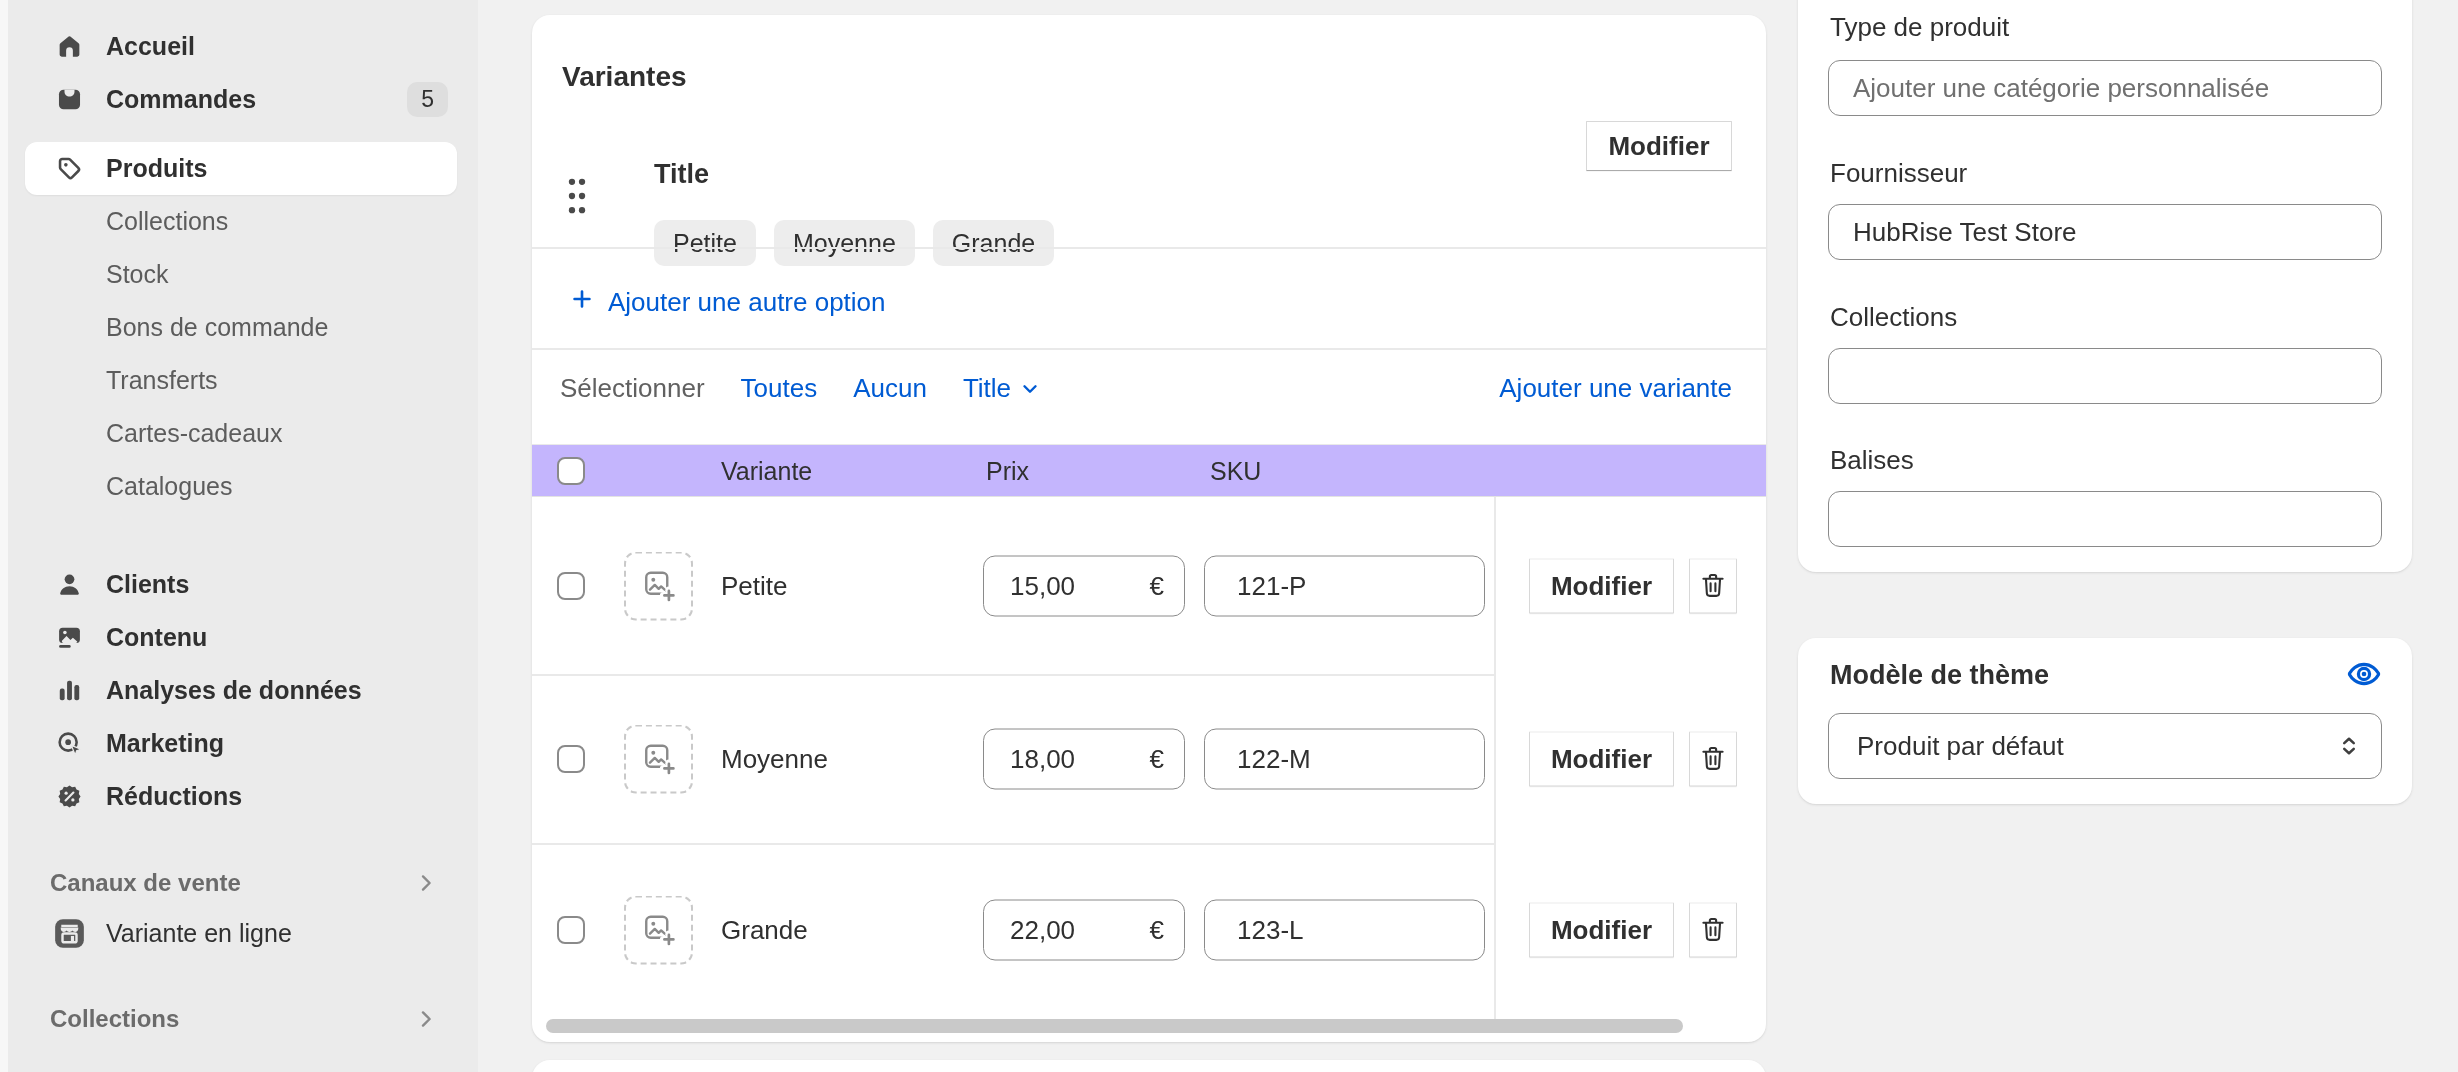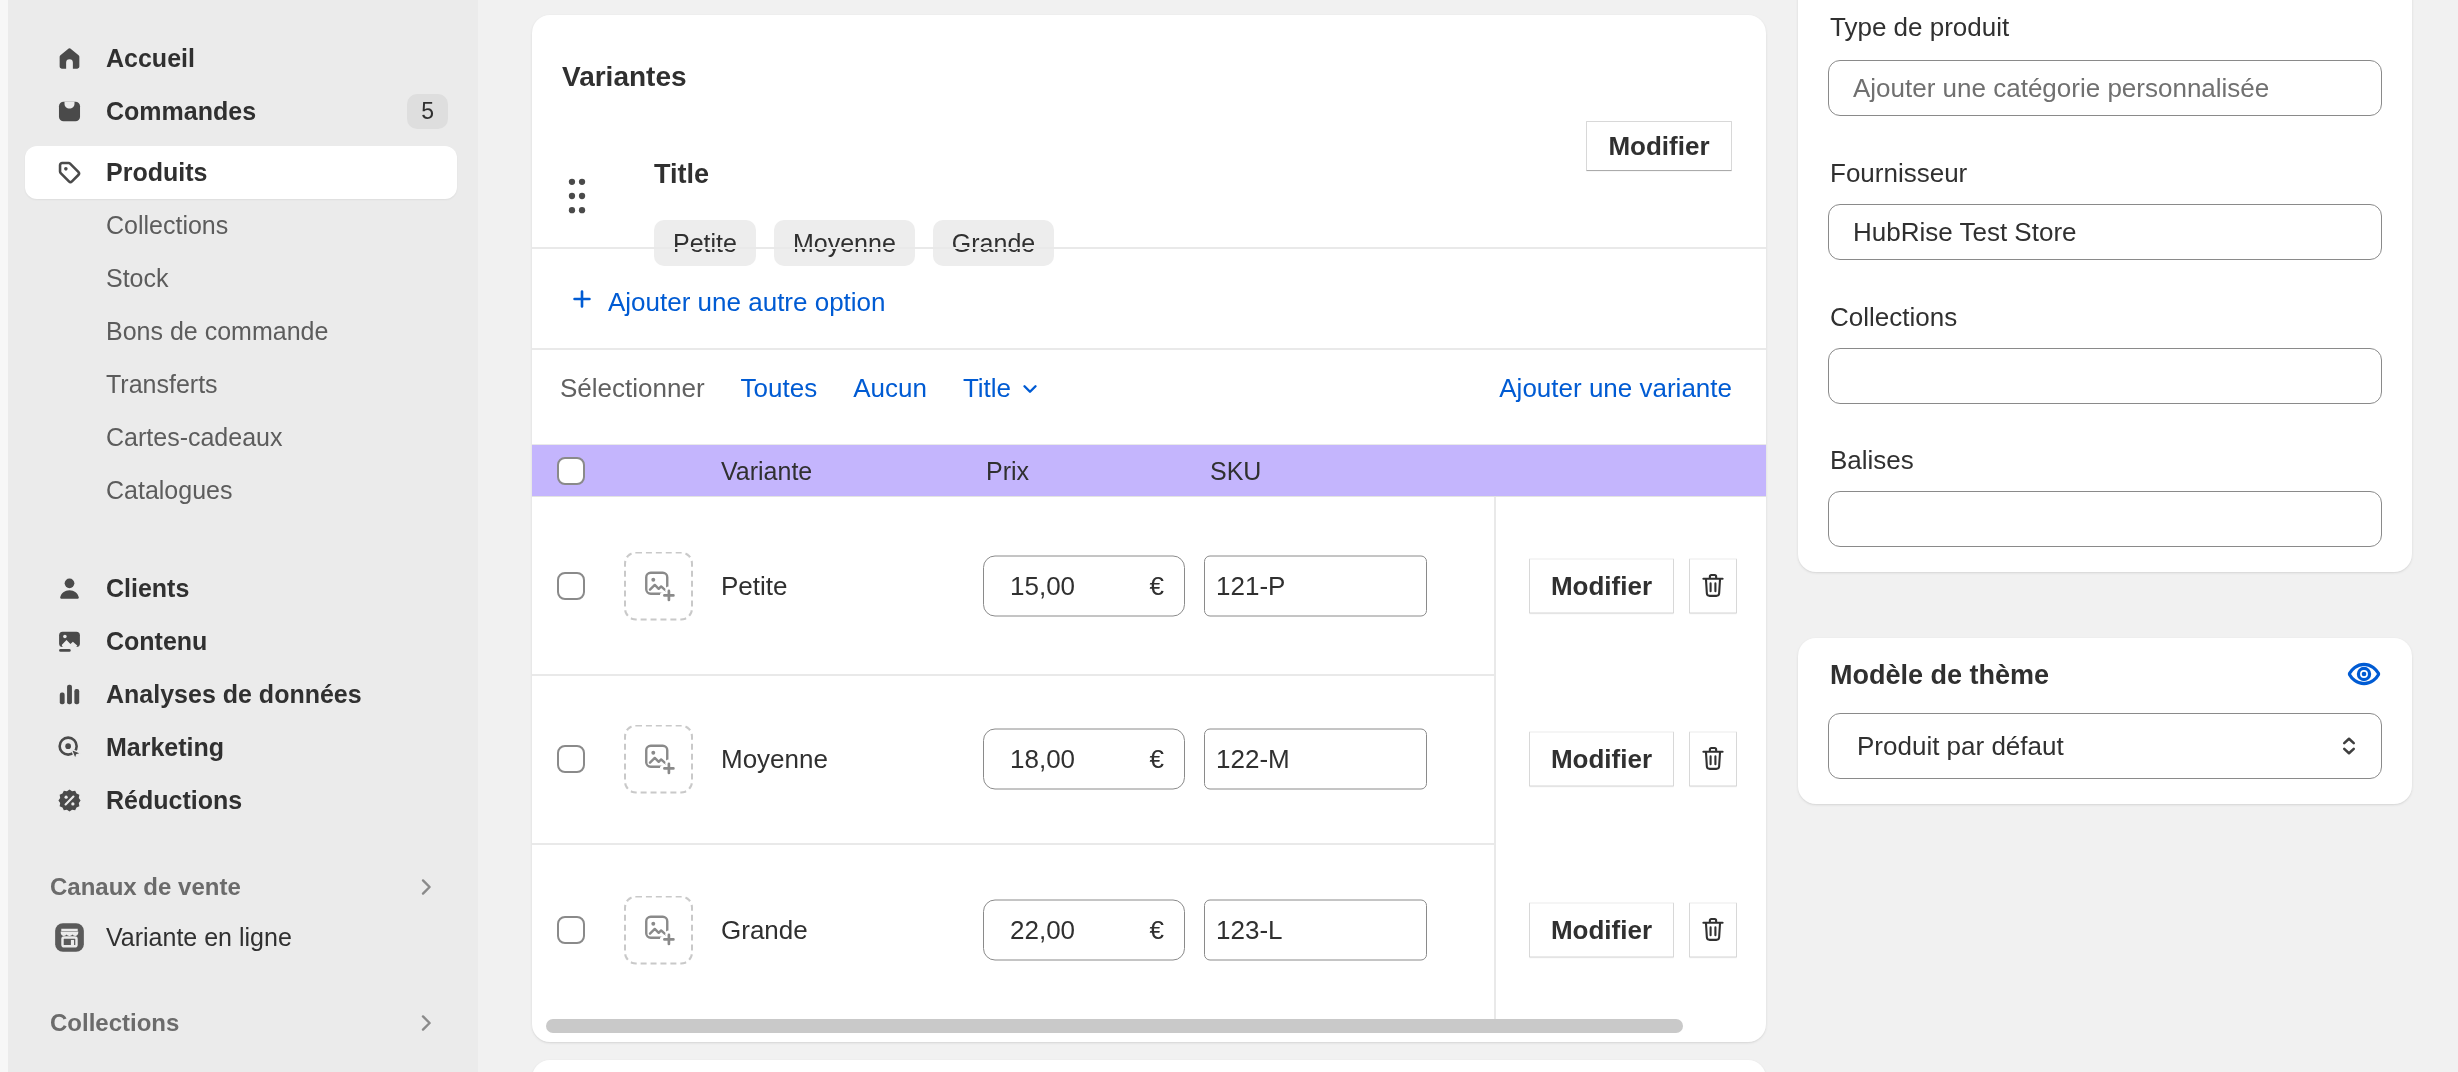--- a/index.html
+++ b/index.html
@@ -5,24 +5,24 @@
   * { box-sizing: border-box; margin: 0; padding: 0; }
   html,body { width: 2458px; height: 1072px; }
   body {
     position: relative; overflow: hidden;
     background: #f1f1f1; color: #303030;
     font-family: "Liberation Sans", "DejaVu Sans", sans-serif;
   }
 
   
   #edge-strip { position:absolute; left:0; top:0; width:8px; height:1072px; background:#f7f7f7; }
-  #sidebar { position:absolute; left:8px; top:0; width:470px; height:1072px; background:#ebebeb; padding-top:32px; }
+  #sidebar { position:absolute; left:8px; top:0; width:470px; height:1072px; background:#ebebeb; padding-top:20px; }
   .nav-item { display:flex; align-items:center; height:53px; padding-left:48px; font-size:25px; font-weight:700; color:#303030; cursor:pointer; }
   .nav-item .nicon { width:27px; height:27px; margin-right:23px; flex:none; color:#4a4a4a; display:flex; align-items:center; justify-content:center; }
-  .nav-item.active { background:#fff; border-radius:12px; margin:8px 21px 0 17px; padding-left:31px; box-shadow:0 1px 2px rgba(0,0,0,.06); }
+  .nav-item.active { background:#fff; border-radius:12px; margin:16px 21px 0 17px; padding-left:31px; box-shadow:0 1px 2px rgba(0,0,0,.06); }
   .nav-badge { margin-left:auto; margin-right:30px; background:#dedede; border-radius:10px; font-size:23px; font-weight:400; color:#303030; padding:6px 14px; line-height:1; }
   .nav-sub { display:flex; align-items:center; height:53px; padding-left:98px; font-size:25px; font-weight:400; color:#5c5c5c; cursor:pointer; }
   .nav-section { display:flex; align-items:center; height:40px; padding:0 40px 0 42px; font-size:24px; font-weight:700; color:#6b6b6b; cursor:pointer; }
   .nav-section .chev { margin-left:auto; width:24px; height:24px; color:#8a8a8a; }
   .nav-channel { display:flex; align-items:center; height:60px; padding-left:44px; font-size:25px; font-weight:400; color:#303030; cursor:pointer; }
   .nav-channel .cicon { width:35px; height:35px; margin-right:19px; color:#5a5a5a; flex:none; }
   .spacer45 { height:45px; } .spacer40 { height:40px; } .spacer36 { height:36px; }
 
   
   .card { position:absolute; background:#fff; border-radius:18px; box-shadow:0 1px 3px rgba(26,26,26,.09), 0 1px 1px rgba(0,0,0,.04); }
@@ -65,21 +65,21 @@
   .col-cb { left:25px; } .col-name { left:189px; } .col-price { left:454px; } .col-sku { left:678px; }
 
   .vrow { position:absolute; left:0; width:1234px; }
   .vcell { position:absolute; top:50%; transform:translateY(-50%); }
   .imgph { left:92px; width:69px; height:69px; border:2.5px dashed #c9c9c9; border-radius:12px;
            display:flex; align-items:center; justify-content:center; color:#8a8a8a; background:#fff; cursor:pointer; }
   .vname { left:189px; font-size:26px; color:#303030; }
   .pwrap { left:451px; width:202px; height:61px; border:1.5px solid #8a8a8a; border-radius:12px; background:#fff; display:flex; align-items:center; }
   .pwrap input { border:none; outline:none; width:140px; padding-left:26px; font-size:26px; font-family:inherit; color:#303030; background:transparent; }
   .pwrap .cur { position:absolute; right:20px; font-size:26px; color:#303030; }
-  .sku { left:672px; width:223px; height:61px; padding-left:11px;border-radius:6px; }
+  .sku { left:672px; width:281px; height:61px; padding-left:32px; }
   .row-edit { left:997px; width:145px; height:55px; }
   .icon-btn { left:1157px; width:48px; height:55px; padding:0; color:#303030; }
 
   .rowsep { position:absolute; left:0; width:962px; height:1.5px; background:#e9e9e9; }
   #vdiv { position:absolute; left:962px; top:482px; width:1.5px; height:533px; background:#e9e9e9; }
   #sb-thumb { position:absolute; left:14px; top:1004px; width:1137px; height:14px; border-radius:7px; background:#c9c9c9; cursor:pointer; }
 
   
   .fld-label { position:absolute; left:32px; font-size:26px; color:#303030; }
   .fld-input { position:absolute; left:30px; width:554px; height:56px; padding:0 24px; }

